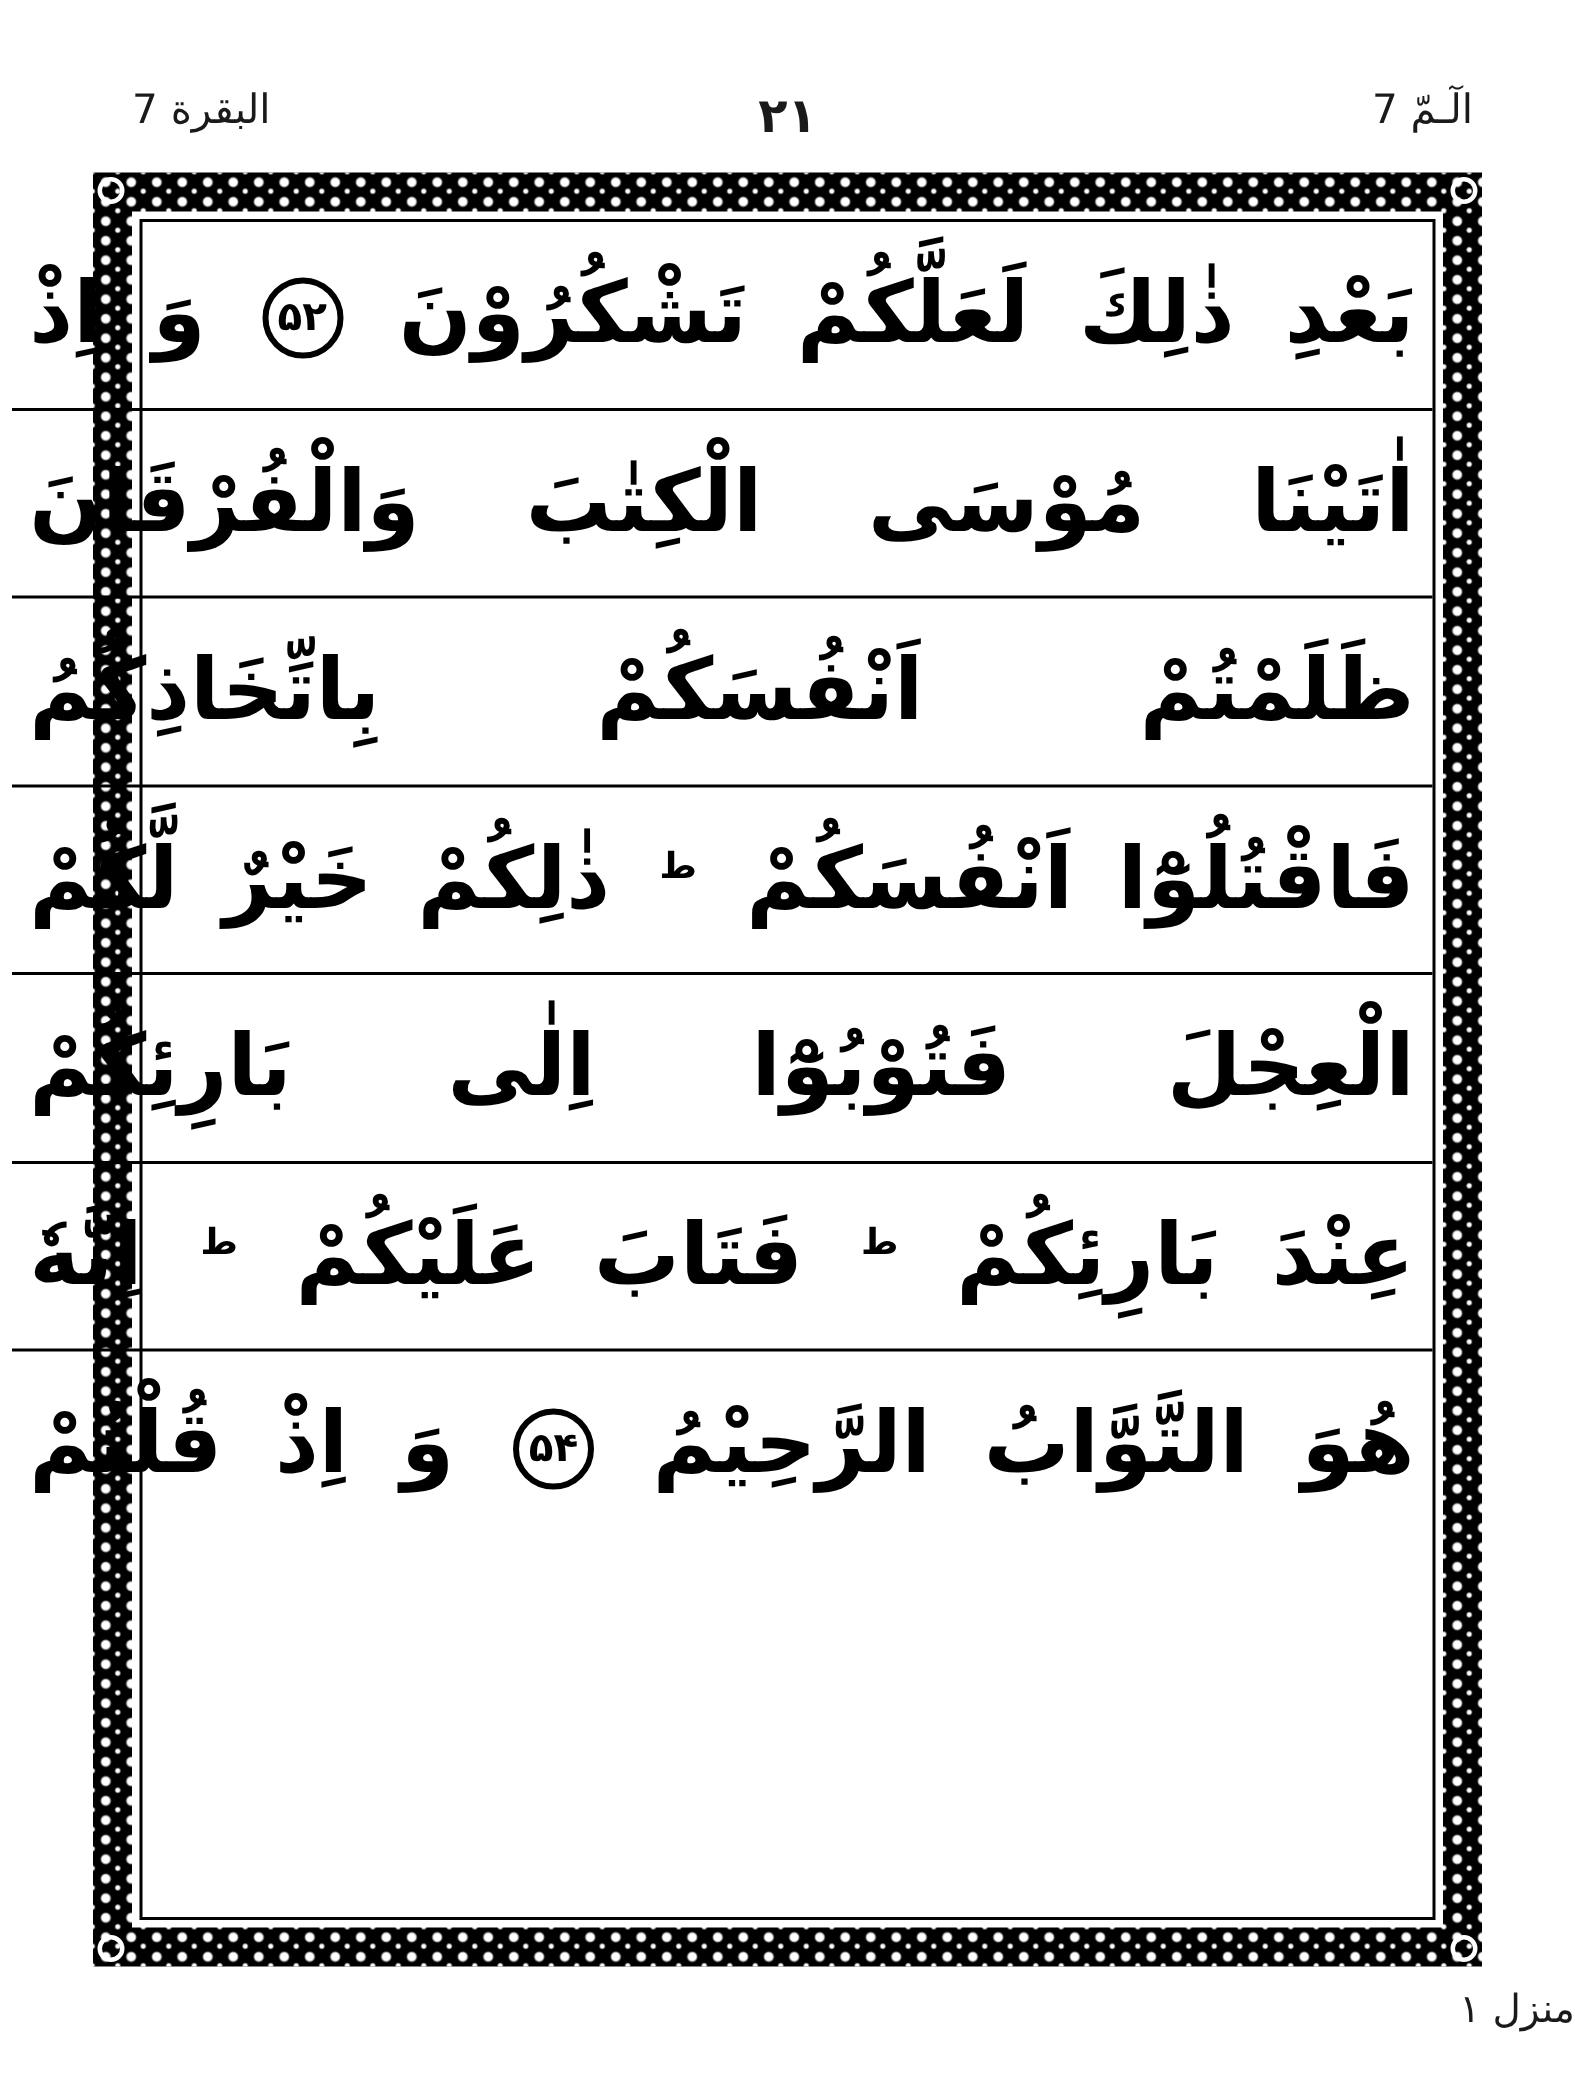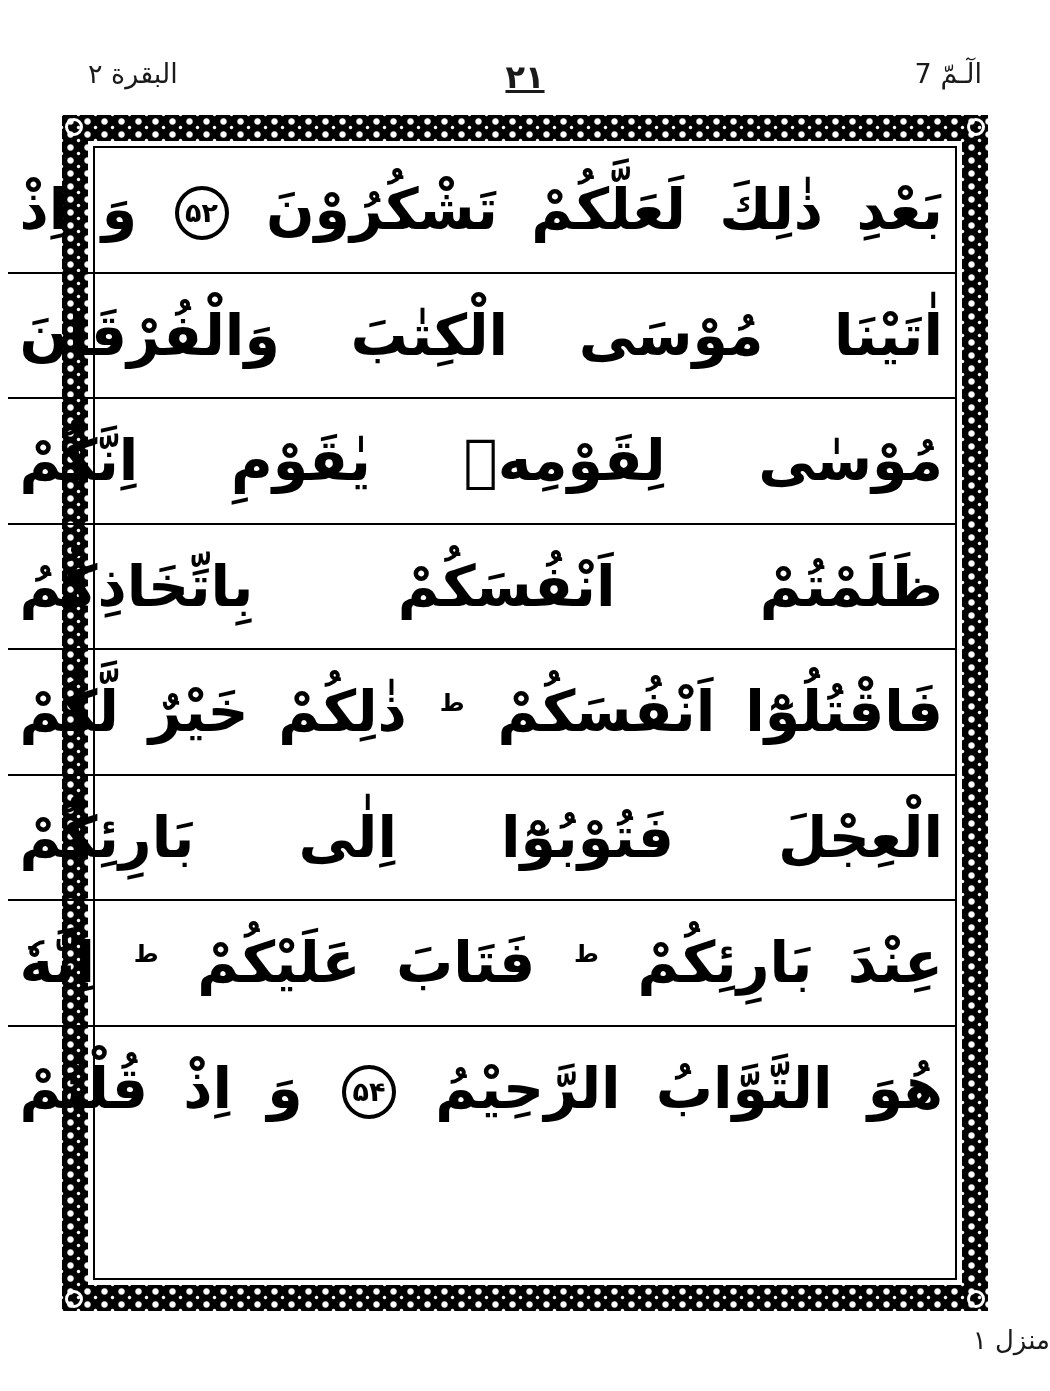--- a/index.html
+++ b/index.html
@@ -8,21 +8,21 @@
     position:relative;
     background:#fff;
     font-family:"DejaVu Sans", sans-serif;
     color:#000;
     overflow:hidden;
   }
 
   
   .header-item { position:absolute; top:58px; font-size:27px; color:#1a1a1a; }
   .juz-label   { right:68px; }
-  .page-number { left:0; right:0; text-align:center; font-size:32px; font-weight:bold;text-decoration:underline; }
+  .page-number { left:0; right:0; text-align:center; font-size:32px; font-weight:bold; }
   .surah-label { left:88px; direction:rtl; }
 
   
   .frame {
     position:absolute;
     left:62px; top:115px;
     width:926px; height:1196px;
     background-color:#000;
     
     background-image:
@@ -96,32 +96,31 @@
     left:0; right:0; top:1325px;
     text-align:right;
     font-size:26px; color:#1a1a1a;
   }
 </style>
 </head>
 <body>
 
 <div class="header-item juz-label">الٓـمّ 7</div>
 <div class="header-item page-number">۲۱</div>
-<div class="header-item surah-label">البقرة ۲</div>
+<div class="header-item surah-label">البقرة 7</div>
 
 <div class="frame">
   <span class="corner tl"></span>
   <span class="corner tr"></span>
   <span class="corner bl"></span>
   <span class="corner br"></span>
   <div class="paper">
     <div class="inner">
       <div class="row"><span class="seg-text">بَعْدِ ذٰلِكَ لَعَلَّكُمْ تَشْكُرُوْنَ</span> <span class="seg-verse">۵۲</span> <span class="seg-text">وَ اِذْ</span></div>
       <div class="row"><span class="seg-text">اٰتَيْنَا مُوْسَى الْكِتٰبَ وَالْفُرْقَانَ</span></div>
-      <div class="row"><span class="seg-text">مُوْسٰى لِقَوْمِهٖ يٰقَوْمِ اِنَّكُمْ</span></div>
       <div class="row"><span class="seg-text">ظَلَمْتُمْ اَنْفُسَكُمْ بِاتِّخَاذِكُمُ</span></div>
       <div class="row"><span class="seg-text">فَاقْتُلُوْٓا اَنْفُسَكُمْ</span> <span class="seg-stop">ط</span> <span class="seg-text">ذٰلِكُمْ خَيْرٌ لَّكُمْ</span></div>
       <div class="row"><span class="seg-text">الْعِجْلَ فَتُوْبُوْٓا اِلٰى بَارِئِكُمْ</span></div>
       <div class="row"><span class="seg-text">عِنْدَ بَارِئِكُمْ</span> <span class="seg-stop">ط</span> <span class="seg-text">فَتَابَ عَلَيْكُمْ</span> <span class="seg-stop">ط</span> <span class="seg-text">اِنَّهٗ</span></div>
       <div class="row"><span class="seg-text">هُوَ التَّوَّابُ الرَّحِيْمُ</span> <span class="seg-verse">۵۴</span> <span class="seg-text">وَ اِذْ قُلْتُمْ</span></div>
     </div>
   </div>
 </div>
 
 <div class="manzil-label">منزل ۱</div>

